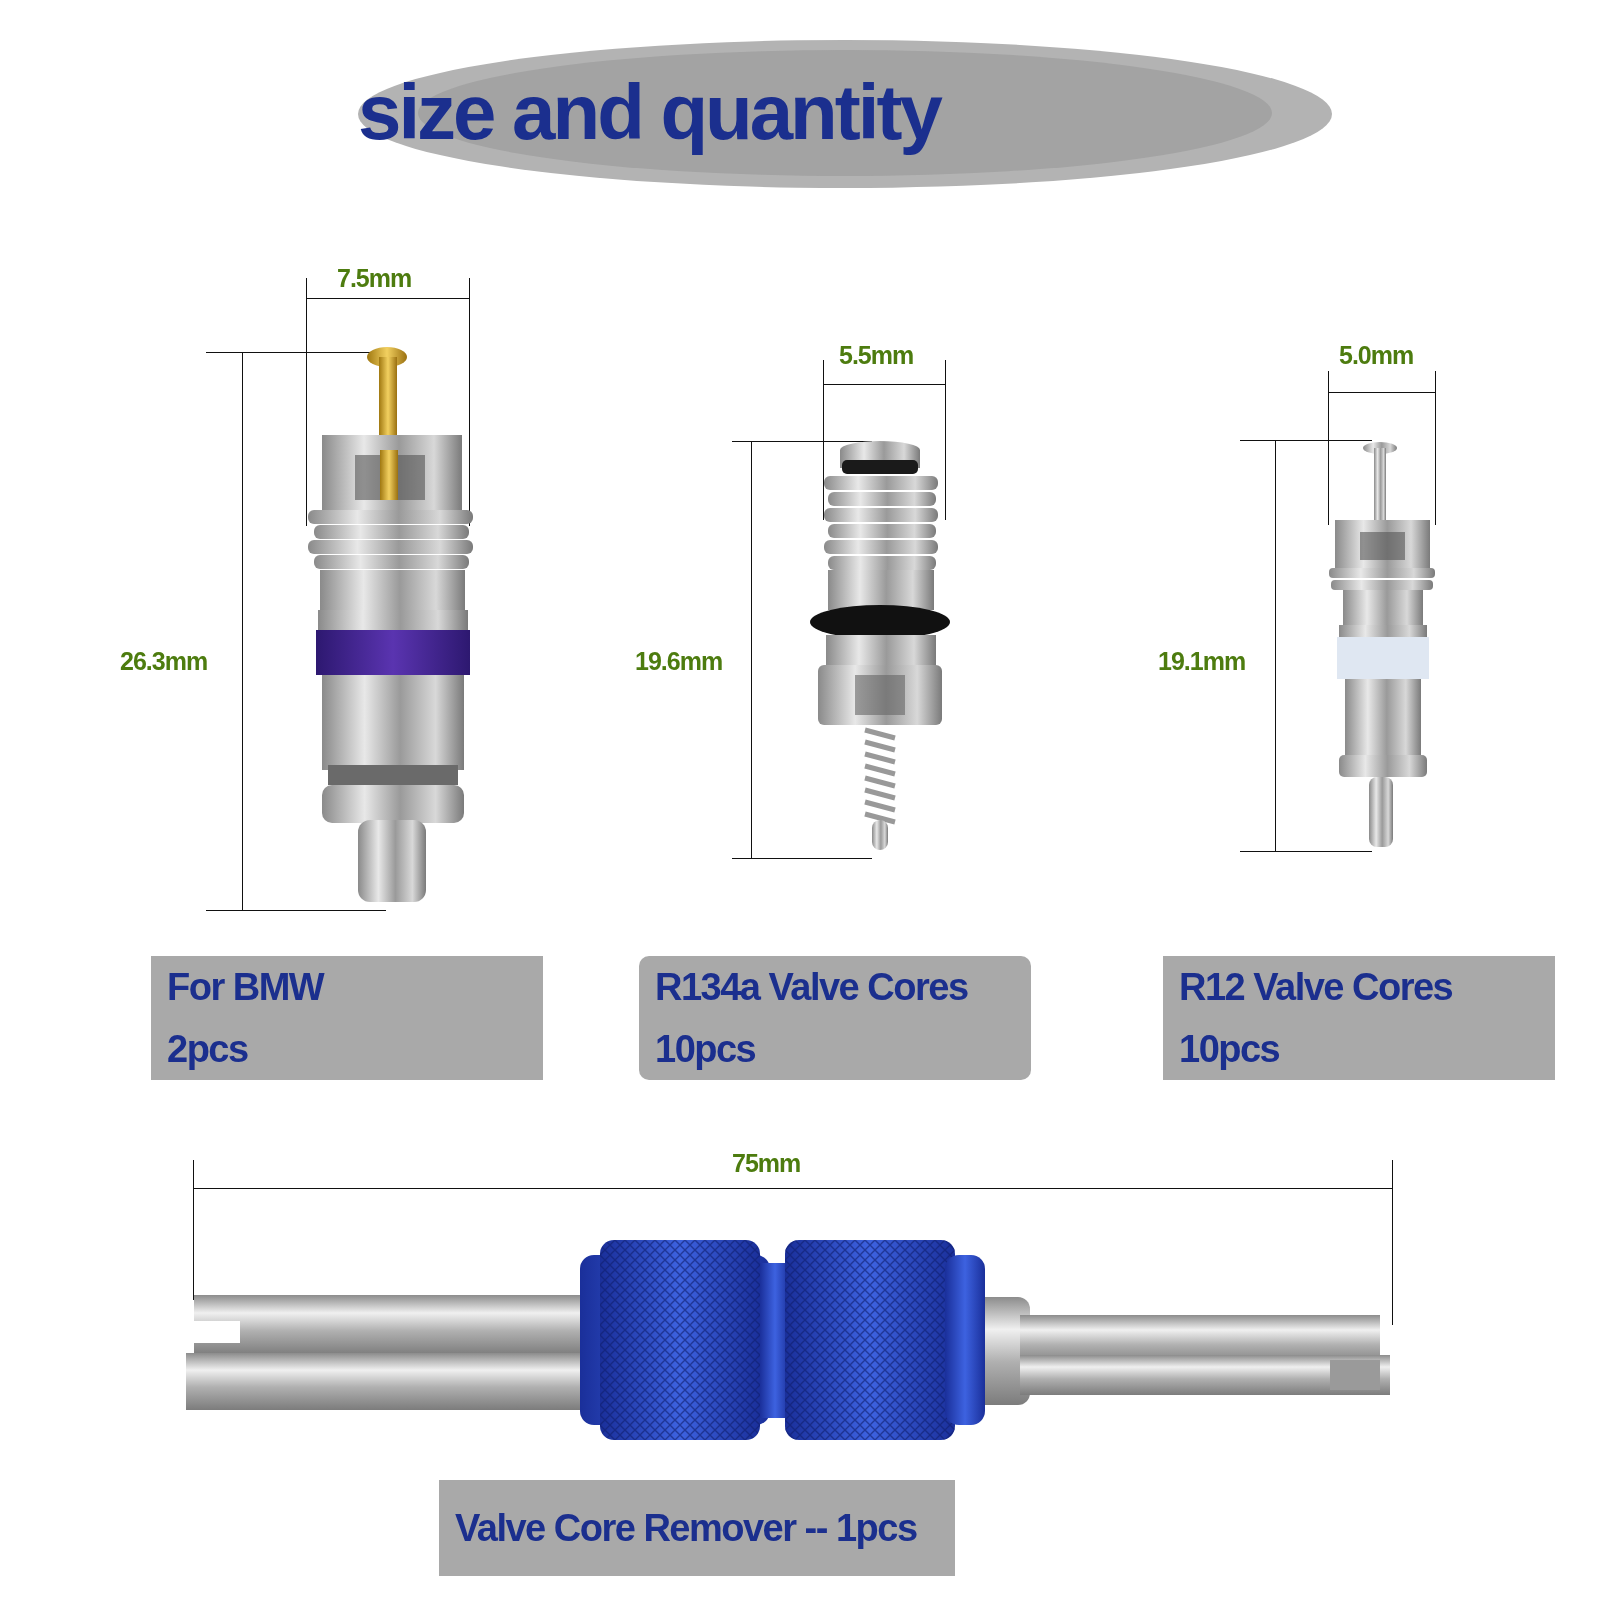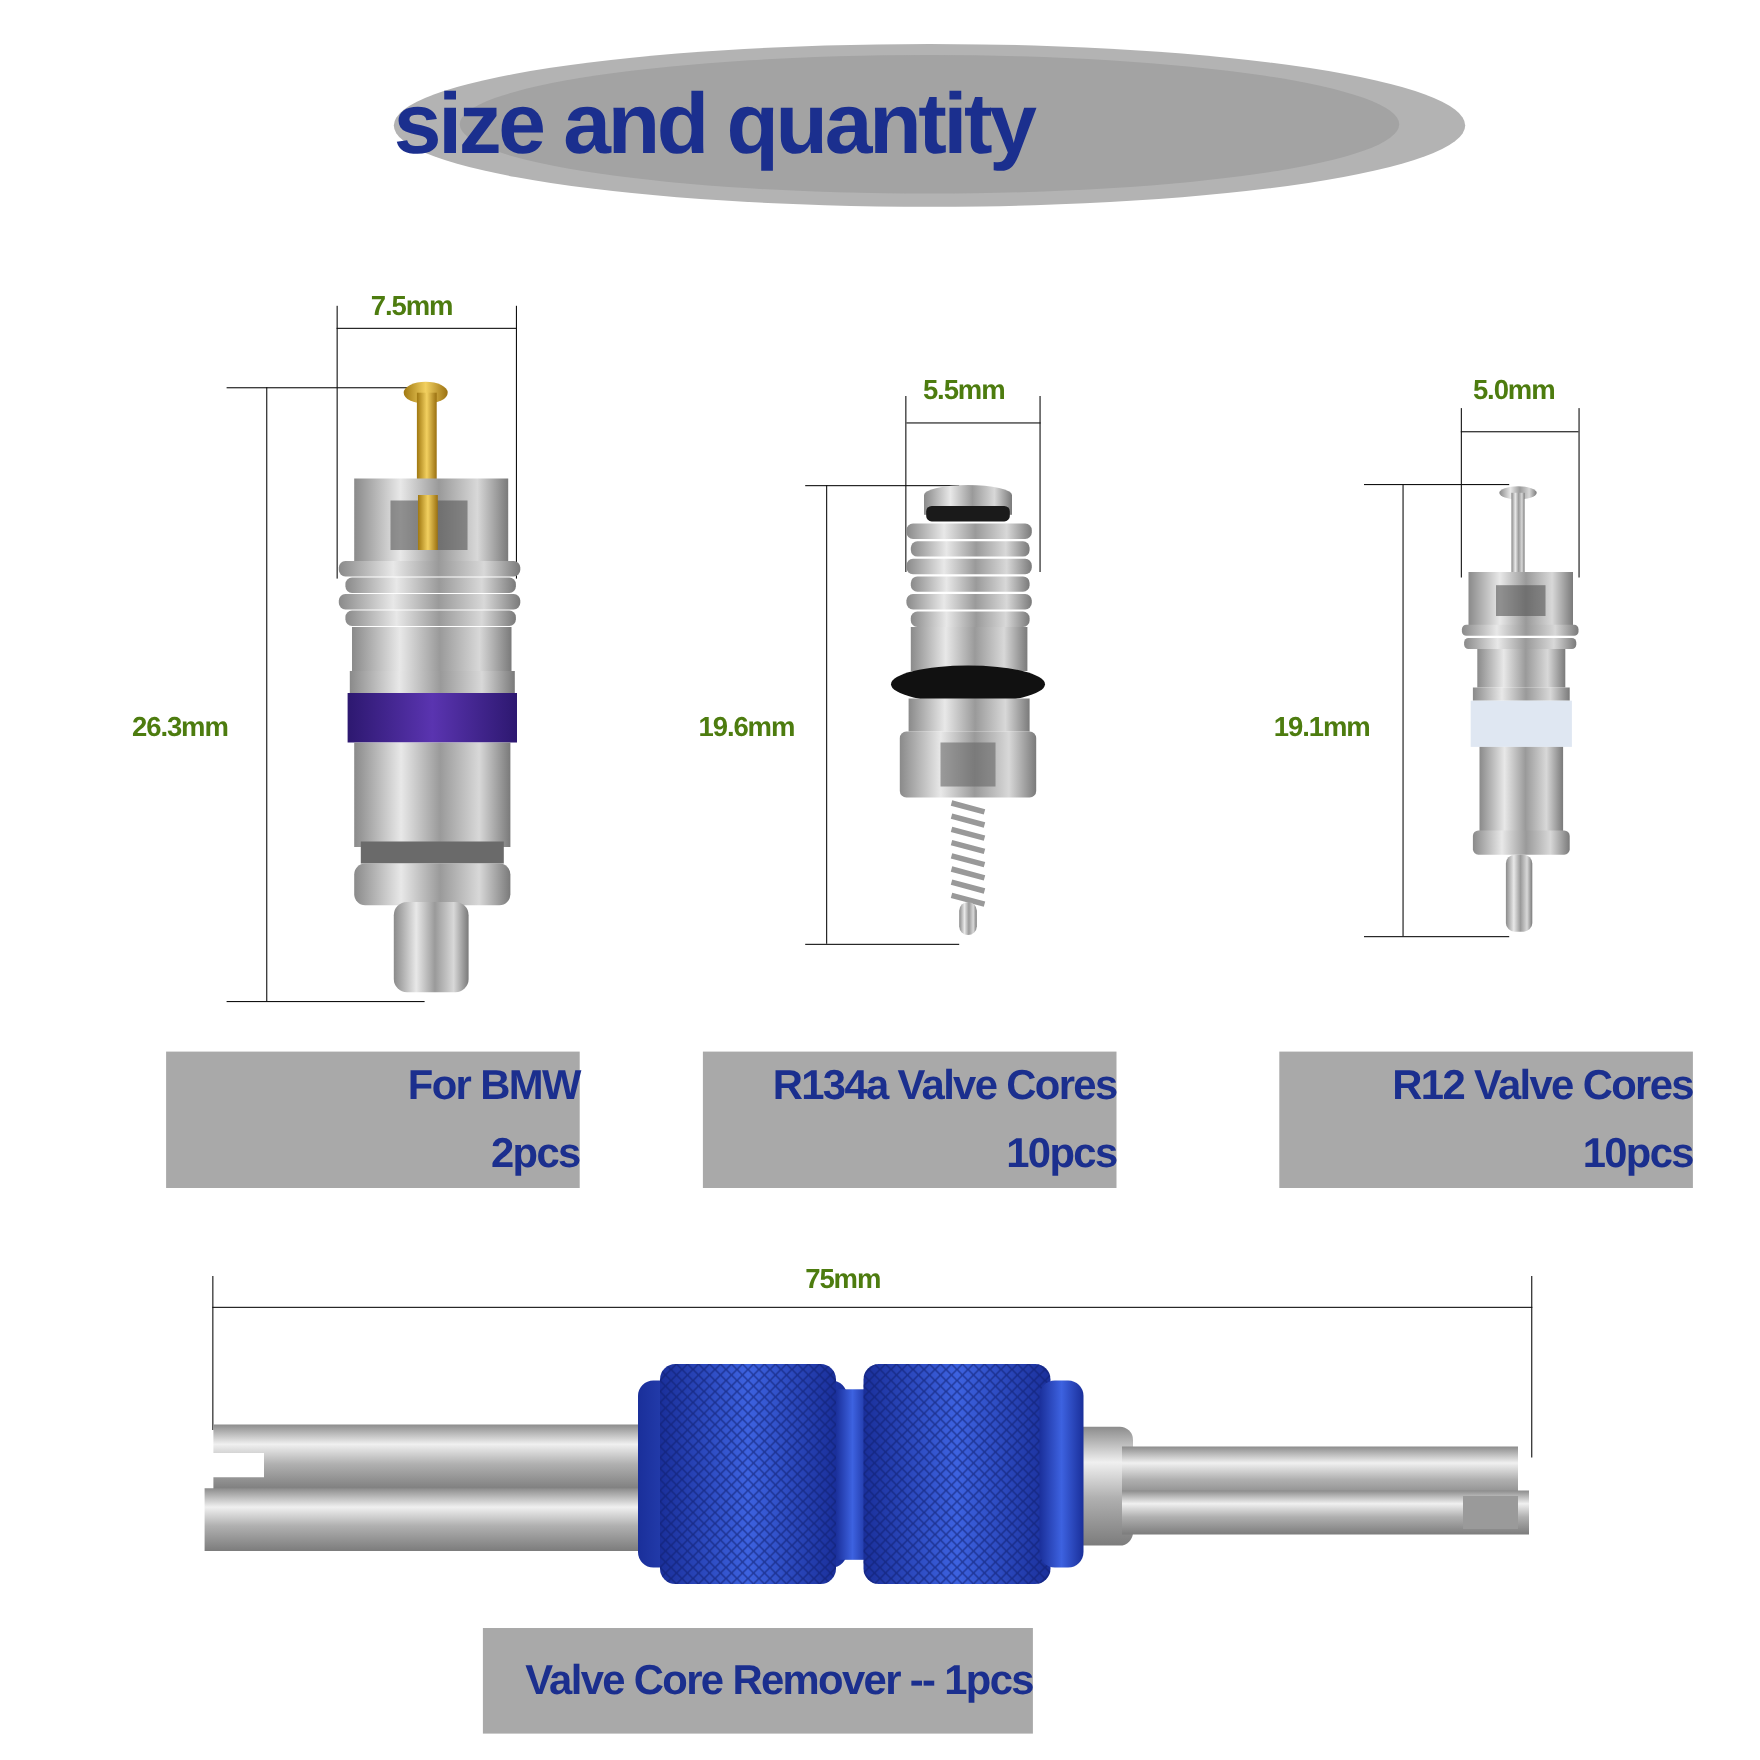--- a/index.html
+++ b/index.html
@@ -3,21 +3,21 @@
 <meta charset="utf-8">
 <style>
   html,body{margin:0;padding:0;background:#ffffff;}
   body{width:1600px;height:1600px;position:relative;overflow:hidden;font-family:"Liberation Sans",sans-serif;}
   .abs{position:absolute;}
   .title-outer{left:358px;top:40px;width:974px;height:148px;border-radius:50%;background:#b3b3b3;}
   .title-inner{left:418px;top:50px;width:854px;height:126px;border-radius:50%;background:#a3a3a3;}
   .title-text{left:358px;top:62px;width:974px;text-align:left;color:#1b2f8e;font-weight:bold;font-size:78px;letter-spacing:-3px;line-height:100px;}
   .dim{color:#4d7c0f;font-weight:bold;font-size:25px;letter-spacing:-1px;white-space:nowrap;}
   .line{background:#111;}
-  .label-box{background:#a9a9a9;color:#1b2f8e;font-weight:bold;font-size:38px;letter-spacing:-1.5px;text-align:right;}
+  .label-box{background:#a9a9a9;color:#1b2f8e;font-weight:bold;font-size:38px;letter-spacing:-1.5px;text-align:left;padding-left:16px;}
   .label-box div{line-height:62px;}
   svg{position:absolute;overflow:visible;}
 </style>
 </head>
 <body>
 
 <div class="abs title-outer"></div>
 <div class="abs title-inner"></div>
 <div class="abs title-text">size and quantity</div>
 
@@ -125,21 +125,21 @@
   <rect x="12" y="197" width="92" height="42" fill="#dfe7f2"></rect>
   <rect x="20" y="239" width="76" height="80" fill="url(#metal1)"></rect>
   <rect x="14" y="315" width="88" height="22" rx="5" fill="url(#metal1)"></rect>
   <rect x="44" y="337" width="24" height="70" rx="8" fill="url(#metal1)"></rect>
 </svg>
 
 <div class="abs label-box" style="left:151px;top:956px;width:376px;height:124px;">
   <div>For BMW</div>
   <div>2pcs</div>
 </div>
-<div class="abs label-box" style="left:639px;top:956px;width:376px;height:124px;">
+<div class="abs label-box" style="left:639px;top:956px;width:376px;height:124px;border-radius:10px;">
   <div>R134a Valve Cores</div>
   <div>10pcs</div>
 </div>
 <div class="abs label-box" style="left:1163px;top:956px;width:376px;height:124px;">
   <div>R12 Valve Cores</div>
   <div>10pcs</div>
 </div>
 
 <div class="abs dim" style="left:732px;top:1149px;">75mm</div>
 <div class="abs line" style="left:193px;top:1188px;width:1200px;height:1px;"></div>

